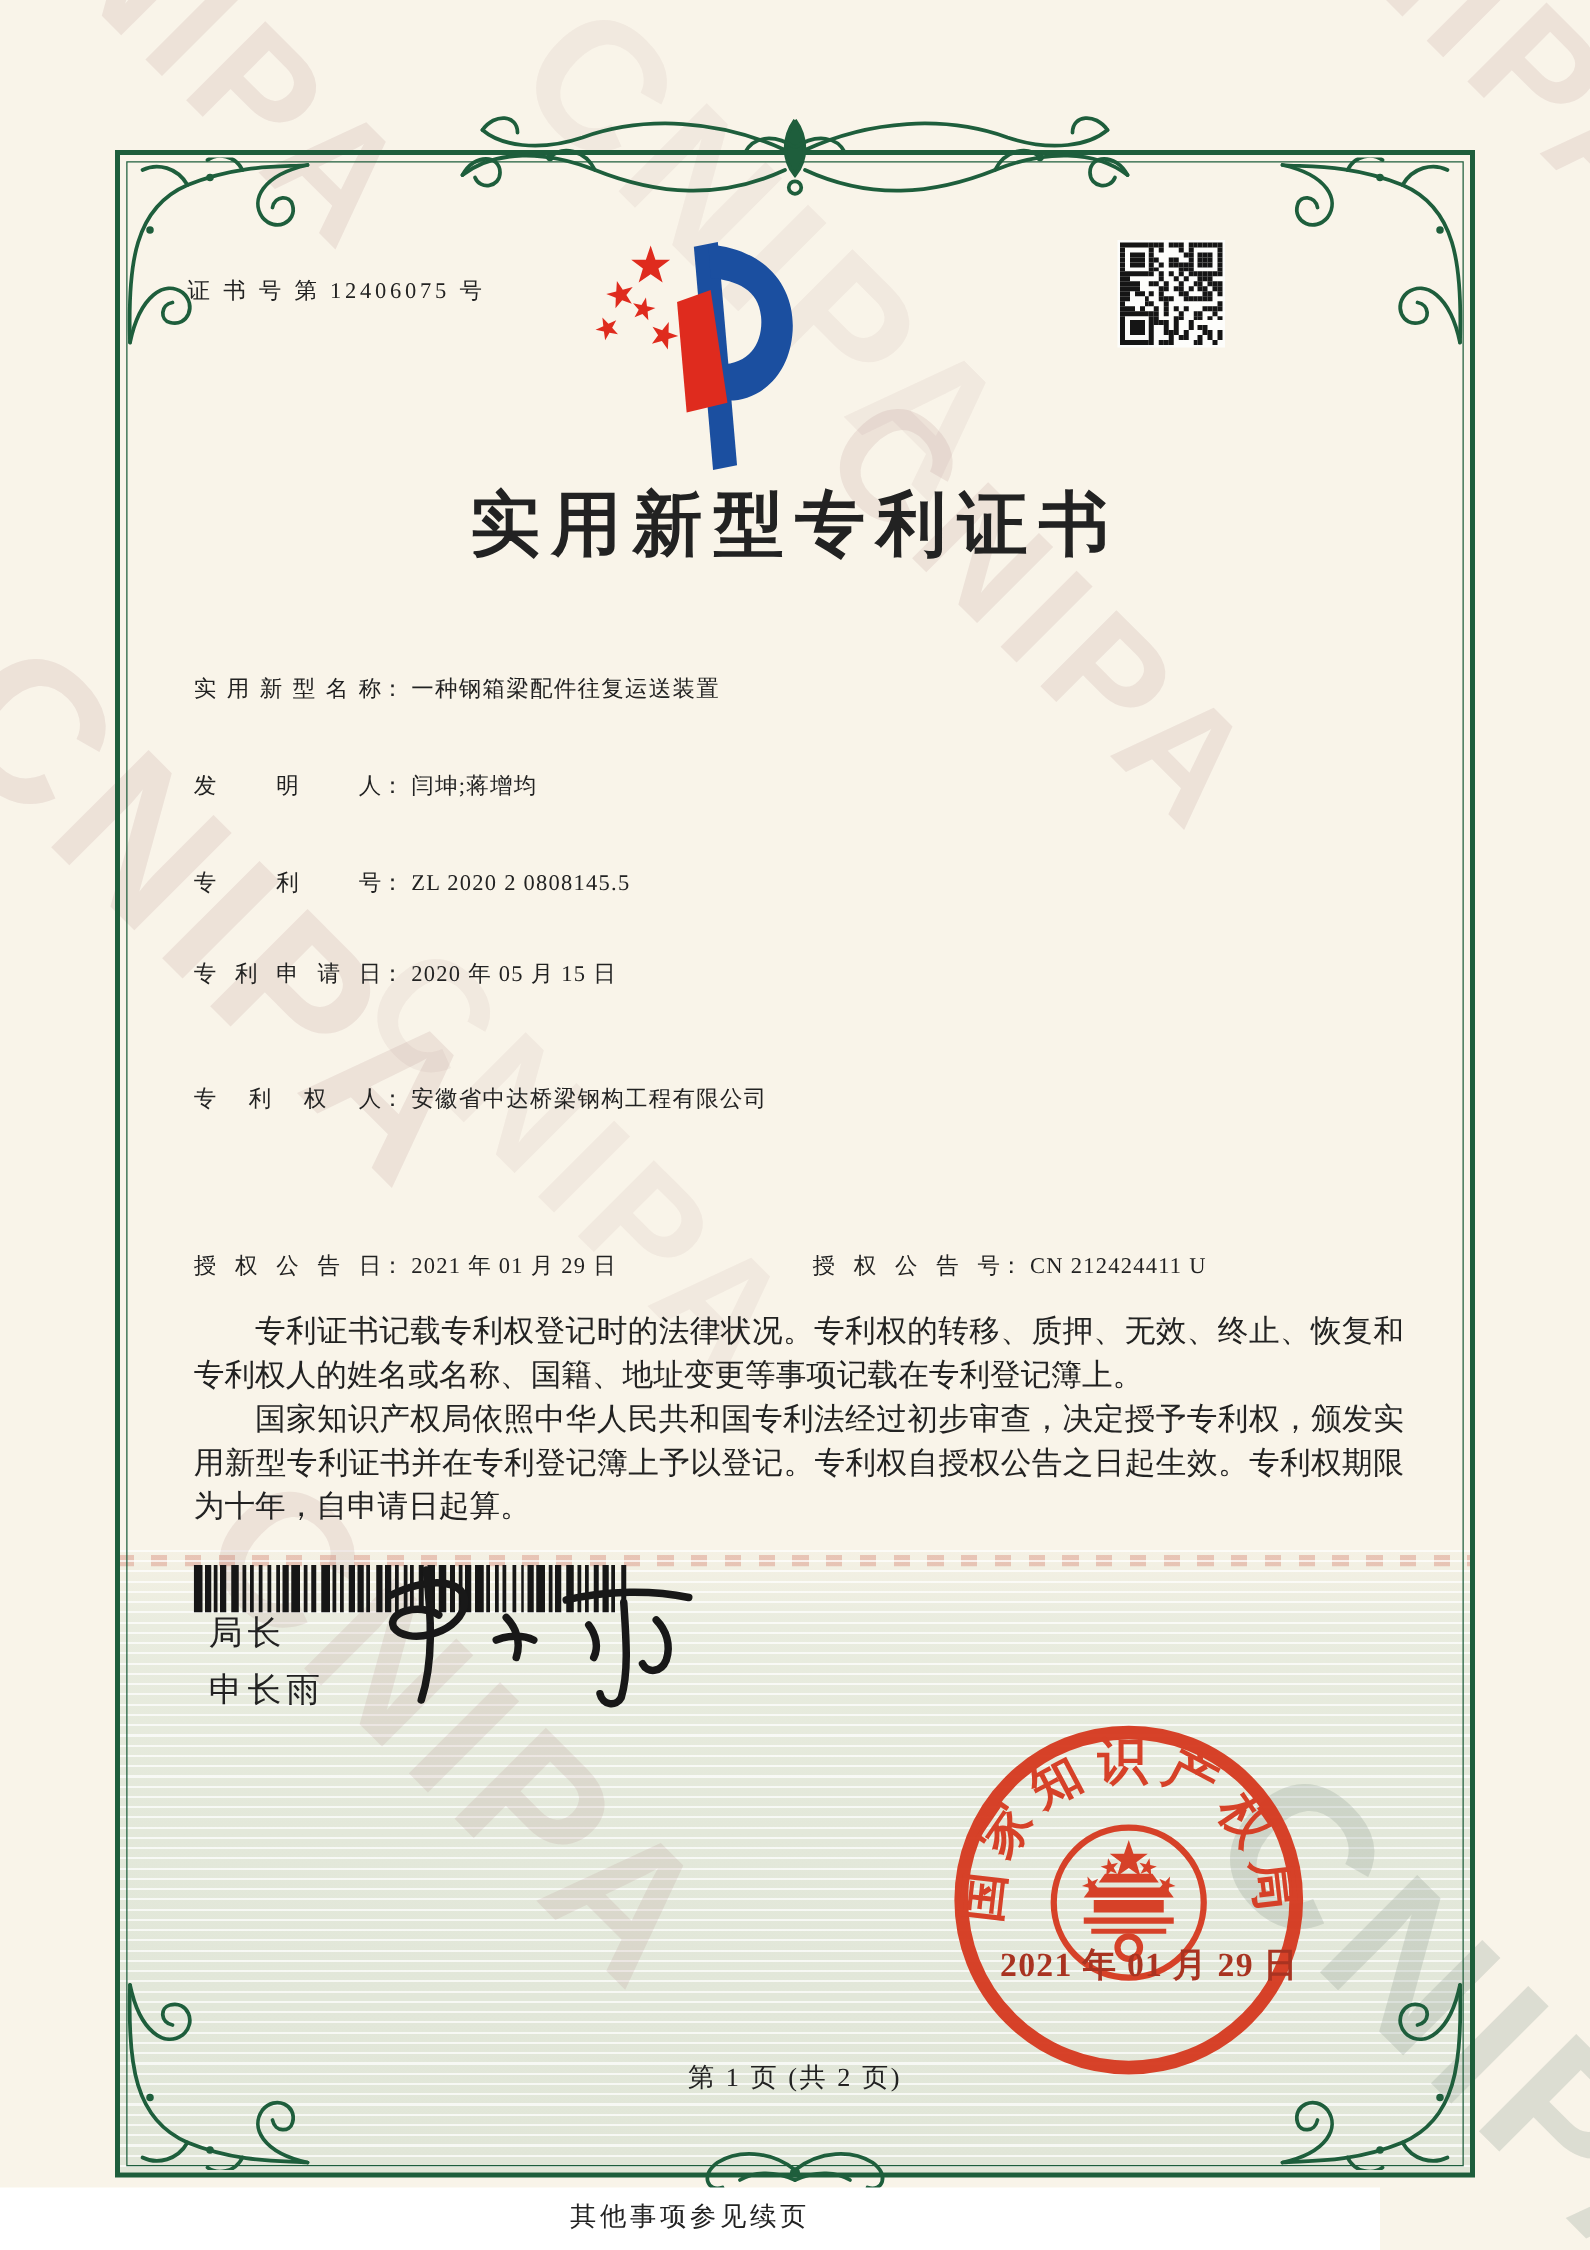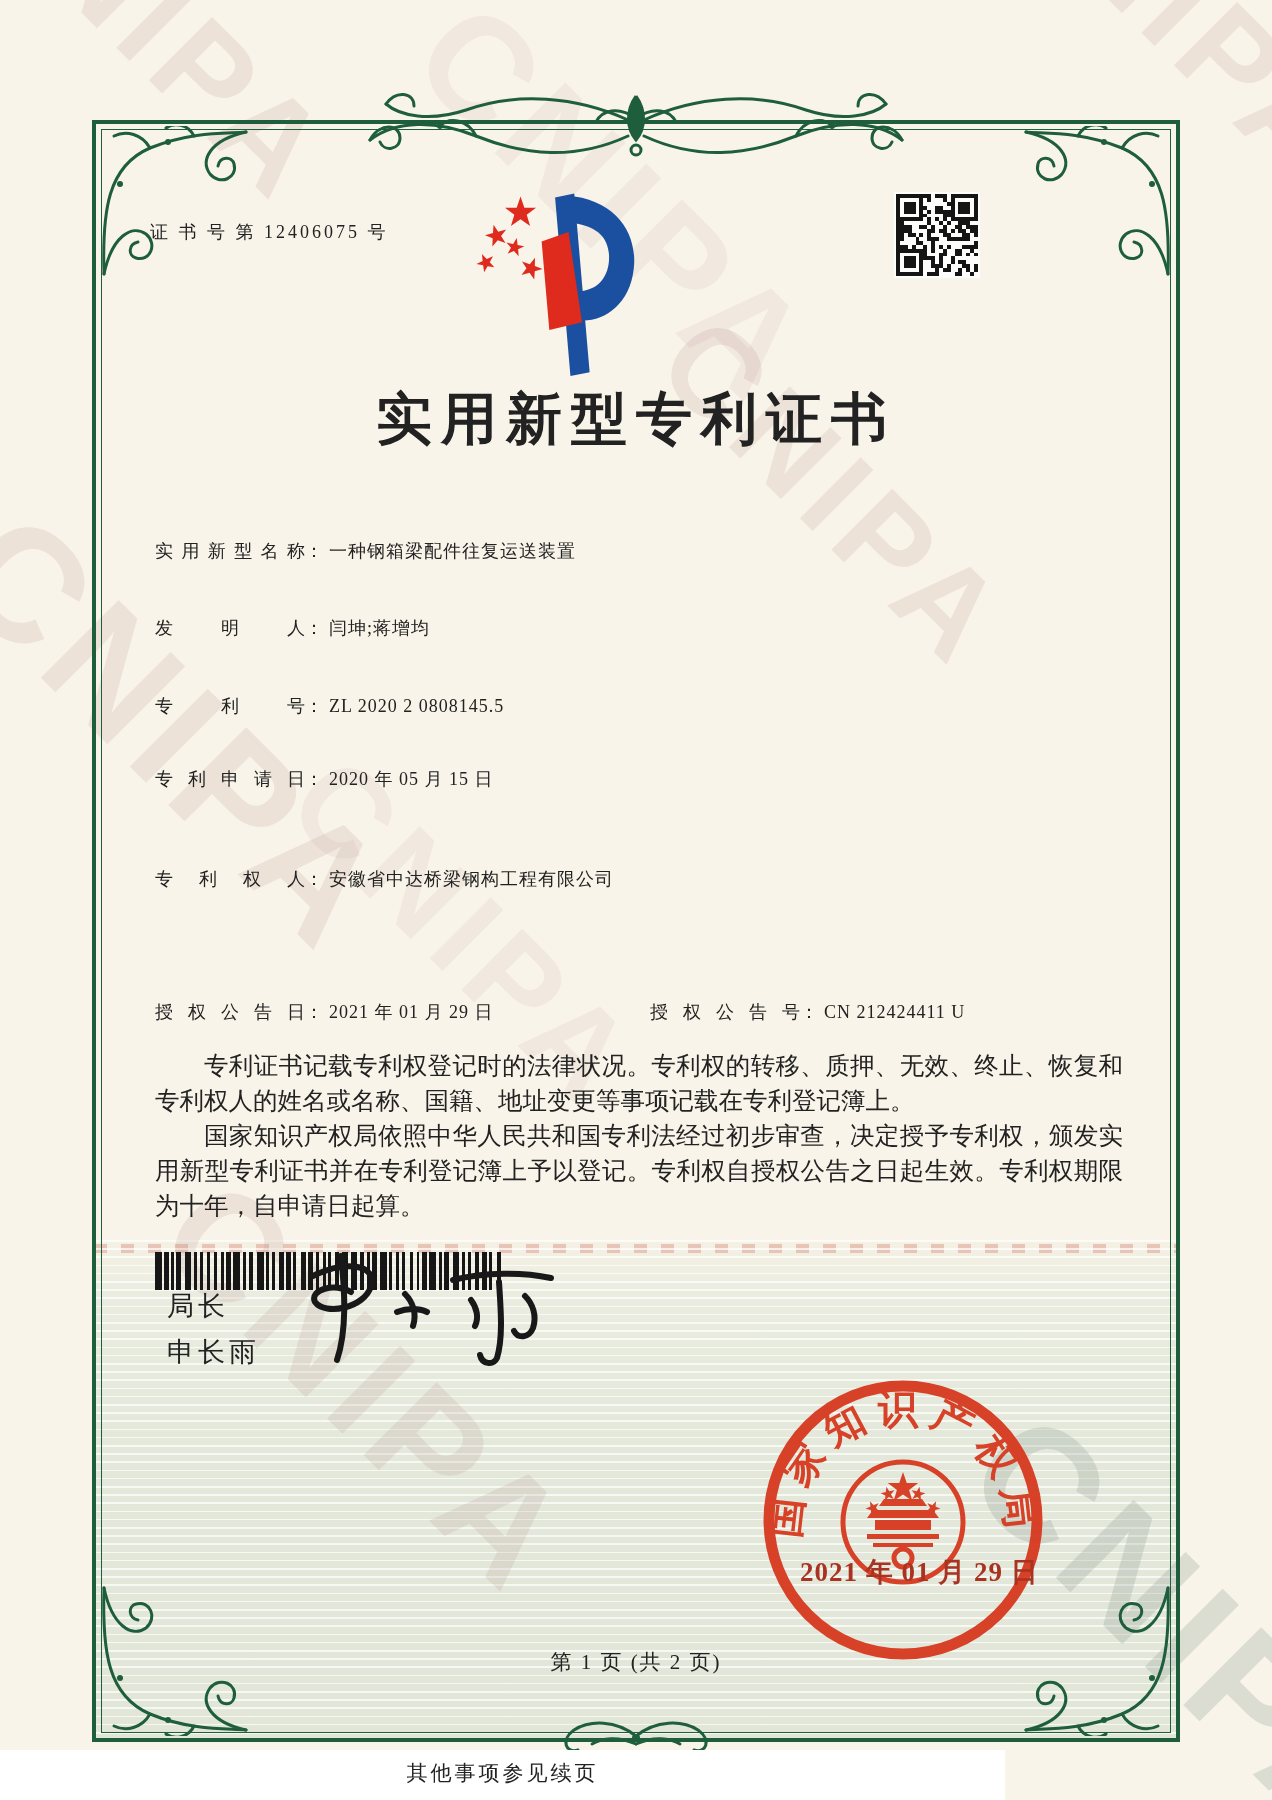--- a/index.html
+++ b/index.html
@@ -94,21 +94,21 @@
   .seal-date{
     position:absolute;left:800px;top:1554px;z-index:5;
     font-size:27px;font-weight:bold;color:var(--date-red);letter-spacing:1px;
   }
   
   .pageinfo{
     position:absolute;left:92px;top:1648px;width:1088px;text-align:center;
     font-size:21px;z-index:3;letter-spacing:2px;
   }
   .bottom-strip{
-    position:absolute;left:0;top:1750px;width:1005px;height:50px;background:#ffffff;
+    position:absolute;left:0;top:1750px;width:1104px;height:50px;background:#ffffff;
     z-index:6;text-align:center;font-size:21px;line-height:46px;letter-spacing:3px;
   }
 </style>
 </head>
 <body>
 
 <div class="page">
 
   <svg width="0" height="0" style="position:absolute" aria-hidden="true">
     <defs>

